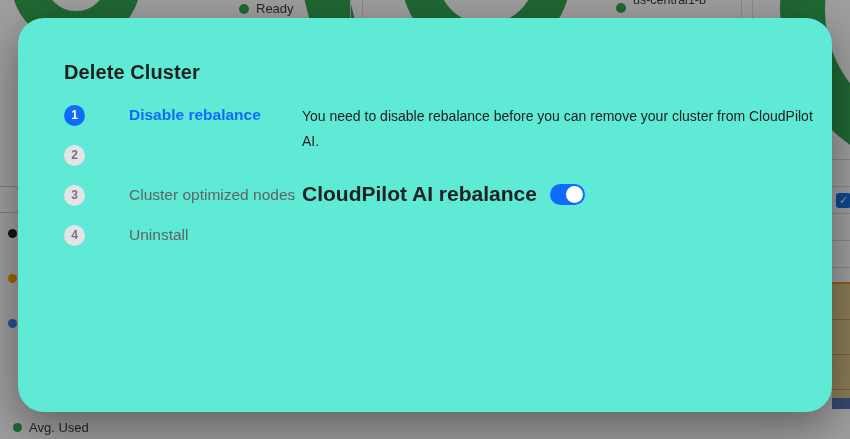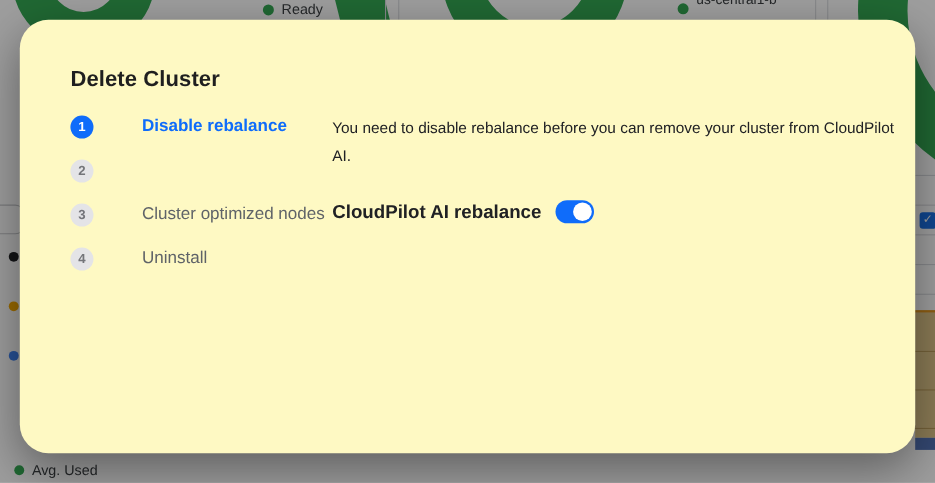--- a/index.html
+++ b/index.html
@@ -43,39 +43,39 @@
               background: #1a73e8; border-radius: 3px; color: #fff; font-size: 11px;
               line-height: 15px; text-align: center; }
 
   .avg-used { left: 13px; top: 420px; }
   .ready { left: 239px; top: 1px; }
 
   .dim-overlay { position: absolute; inset: 0; background: rgba(0,0,0,0.38); }
 
   
   .modal { position: absolute; left: 18px; top: 18px; width: 814px; height: 394px;
-           background: #fef9c3; border-radius: 26px;
+           background: #5eead4; border-radius: 26px;
            box-shadow: 0 14px 44px rgba(0,0,0,0.40); }
   .modal-title { position: absolute; left: 46px; top: 43px; font-size: 20px; font-weight: 700;
                  color: #1f1f1f; letter-spacing: 0.1px; }
 
   .stepper { position: absolute; left: 46px; top: 86px; width: 230px; }
   .step { display: flex; align-items: center; gap: 12px; height: 22px; margin-bottom: 18px; cursor: default; }
   .step-circle { width: 21px; height: 21px; border-radius: 50%; flex: 0 0 auto;
                  font-size: 12px; font-weight: 600; display: flex; align-items: center; justify-content: center; }
   .step-label { font-size: 15.5px; white-space: nowrap; margin-left: 32px; }
   .step.active .step-circle { background: var(--accent); color: #fff; }
   .step.active .step-label  { color: var(--accent); font-weight: 700; }
   .step.pending .step-circle { background: #e4e4e7; color: #74757a; }
   .step.pending .step-label  { color: #5f6368; }
 
   .modal-content { position: absolute; left: 284px; top: 86px; width: 522px; }
   .body-text { font-size: 14px; line-height: 25px; color: #202124; }
   .toggle-row { margin-top: 28px; display: flex; align-items: center; gap: 13px; }
-  .toggle-label { font-size: 17px; font-weight: 700; color: #202124; }
+  .toggle-label { font-size: 21px; font-weight: 700; color: #202124; }
   .toggle { width: 35px; height: 21px; border-radius: 11px; background: var(--accent);
             position: relative; cursor: pointer; }
   .toggle .knob { position: absolute; top: 2px; right: 2px; width: 17px; height: 17px;
                   border-radius: 50%; background: #fff; }
 
   .next-btn { position: absolute; right: 40px; bottom: 28px; border: none;
               background: #f1f1f2; color: #b7b9bd; font-family: inherit;
               font-size: 14.5px; padding: 8px 14px; border-radius: 8px; cursor: default; }
 </style>
 </head>

